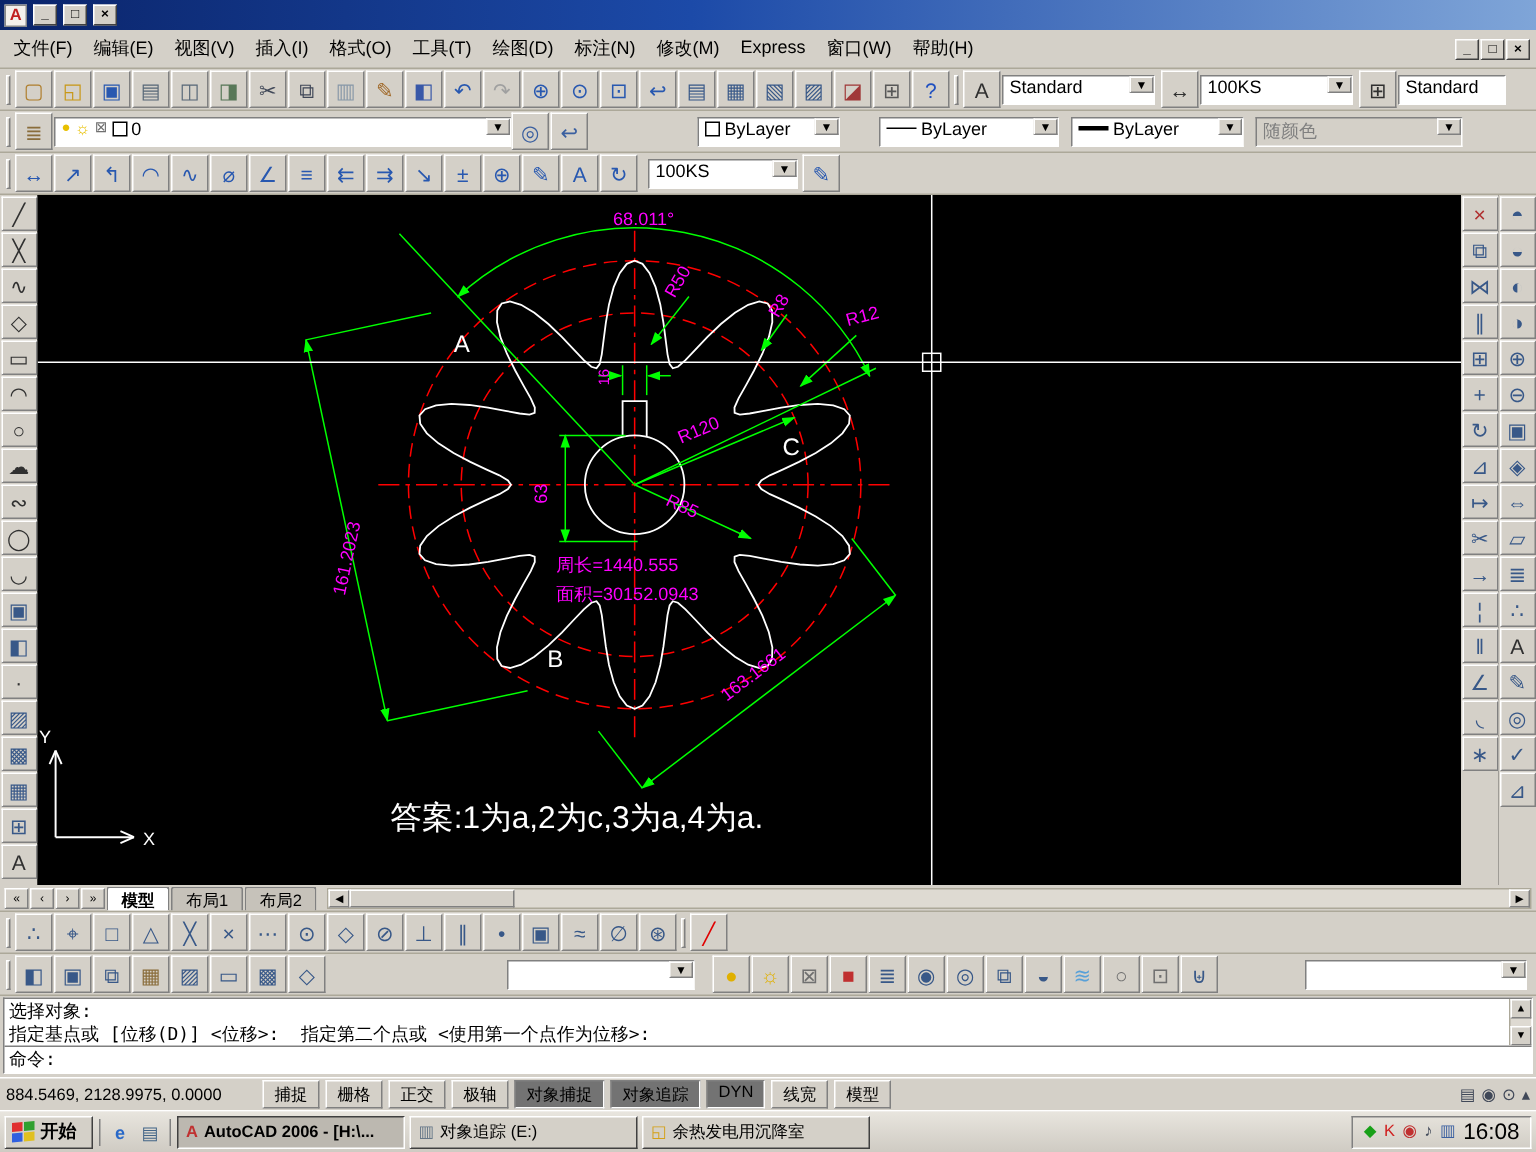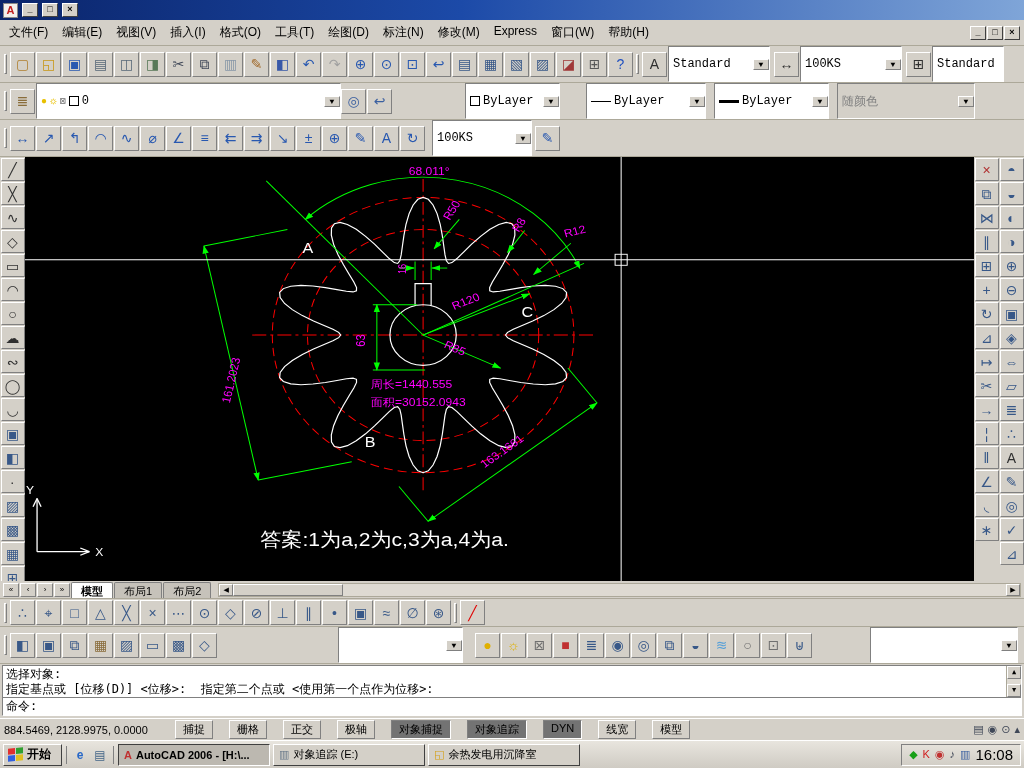--- a/index.html
+++ b/index.html
@@ -18,21 +18,21 @@
   .menu-items{display:flex;}
   .menu-item{padding:4px 7px;white-space:nowrap;}
   .docbtns{margin-left:auto;display:flex;gap:1px;padding-right:2px;}
 
   
   .tb{flex:0 0 28px;display:flex;align-items:center;padding:0 2px;border-bottom:1px solid #aca899;background:#d4d0c8;}
   .grip{width:3px;height:20px;border:1px solid;border-color:#fff #808080 #808080 #fff;margin:0 3px 0 2px;flex:0 0 3px;}
   .ticons{display:flex;align-items:center;}
   .tbtn{width:25px;height:25px;flex:0 0 25px;background:#d4d0c8;border:1px solid;border-color:#fff #808080 #808080 #fff;display:flex;align-items:center;justify-content:center;margin-right:1px;}
   .glyph{font-size:14px;line-height:1;color:#303030;}
-  .combo{height:36px;display:flex;align-items:center;background:#fff;border:1px solid;border-color:#808080 #fff #fff #808080;flex:0 0 auto;font-family:Liberation Mono, monospace;}
+  .combo{height:20px;display:flex;align-items:flex-start;background:#fff;border:1px solid;border-color:#808080 #fff #fff #808080;flex:0 0 auto;}
   .combo-text{flex:1;display:flex;align-items:center;gap:3px;padding:0 4px;white-space:nowrap;overflow:hidden;font-size:12px;}
   .combo-arrow{width:16px;flex:0 0 16px;background:#d4d0c8;border:1px solid;border-color:#fff #808080 #808080 #fff;display:flex;align-items:center;justify-content:center;font-size:8px;}
   .combo.disabled{background:#d4d0c8;}
   .combo.disabled .combo-text{color:#808080;}
   .swatch{width:10px;height:10px;background:#fff;border:1px solid #000;flex:0 0 10px;}
   .lt-line{width:20px;border-top:1px solid #000;}
   .lw-line{width:20px;border-top:3px solid #000;}
 
   
   .workspace{flex:1;display:flex;min-height:0;background:#000;}
@@ -896,21 +896,21 @@
           <span class="vsbtn">▲</span>
           <span class="vsbtn">▼</span>
         </div>
       </div>
       <div class="cmdprompt">命令:</div>
     </div>
   </div>
 
   <div class="statusrow">
     <span class="coords">884.5469, 2128.9975, 0.0000</span>
-    <div style="display:flex;gap:16px">
+    <div style="display:flex;gap:4px">
 
         <span class="sbtn">捕捉</span>
 
         <span class="sbtn">栅格</span>
 
         <span class="sbtn">正交</span>
 
         <span class="sbtn">极轴</span>
 
         <span class="sbtn pressed">对象捕捉</span>

